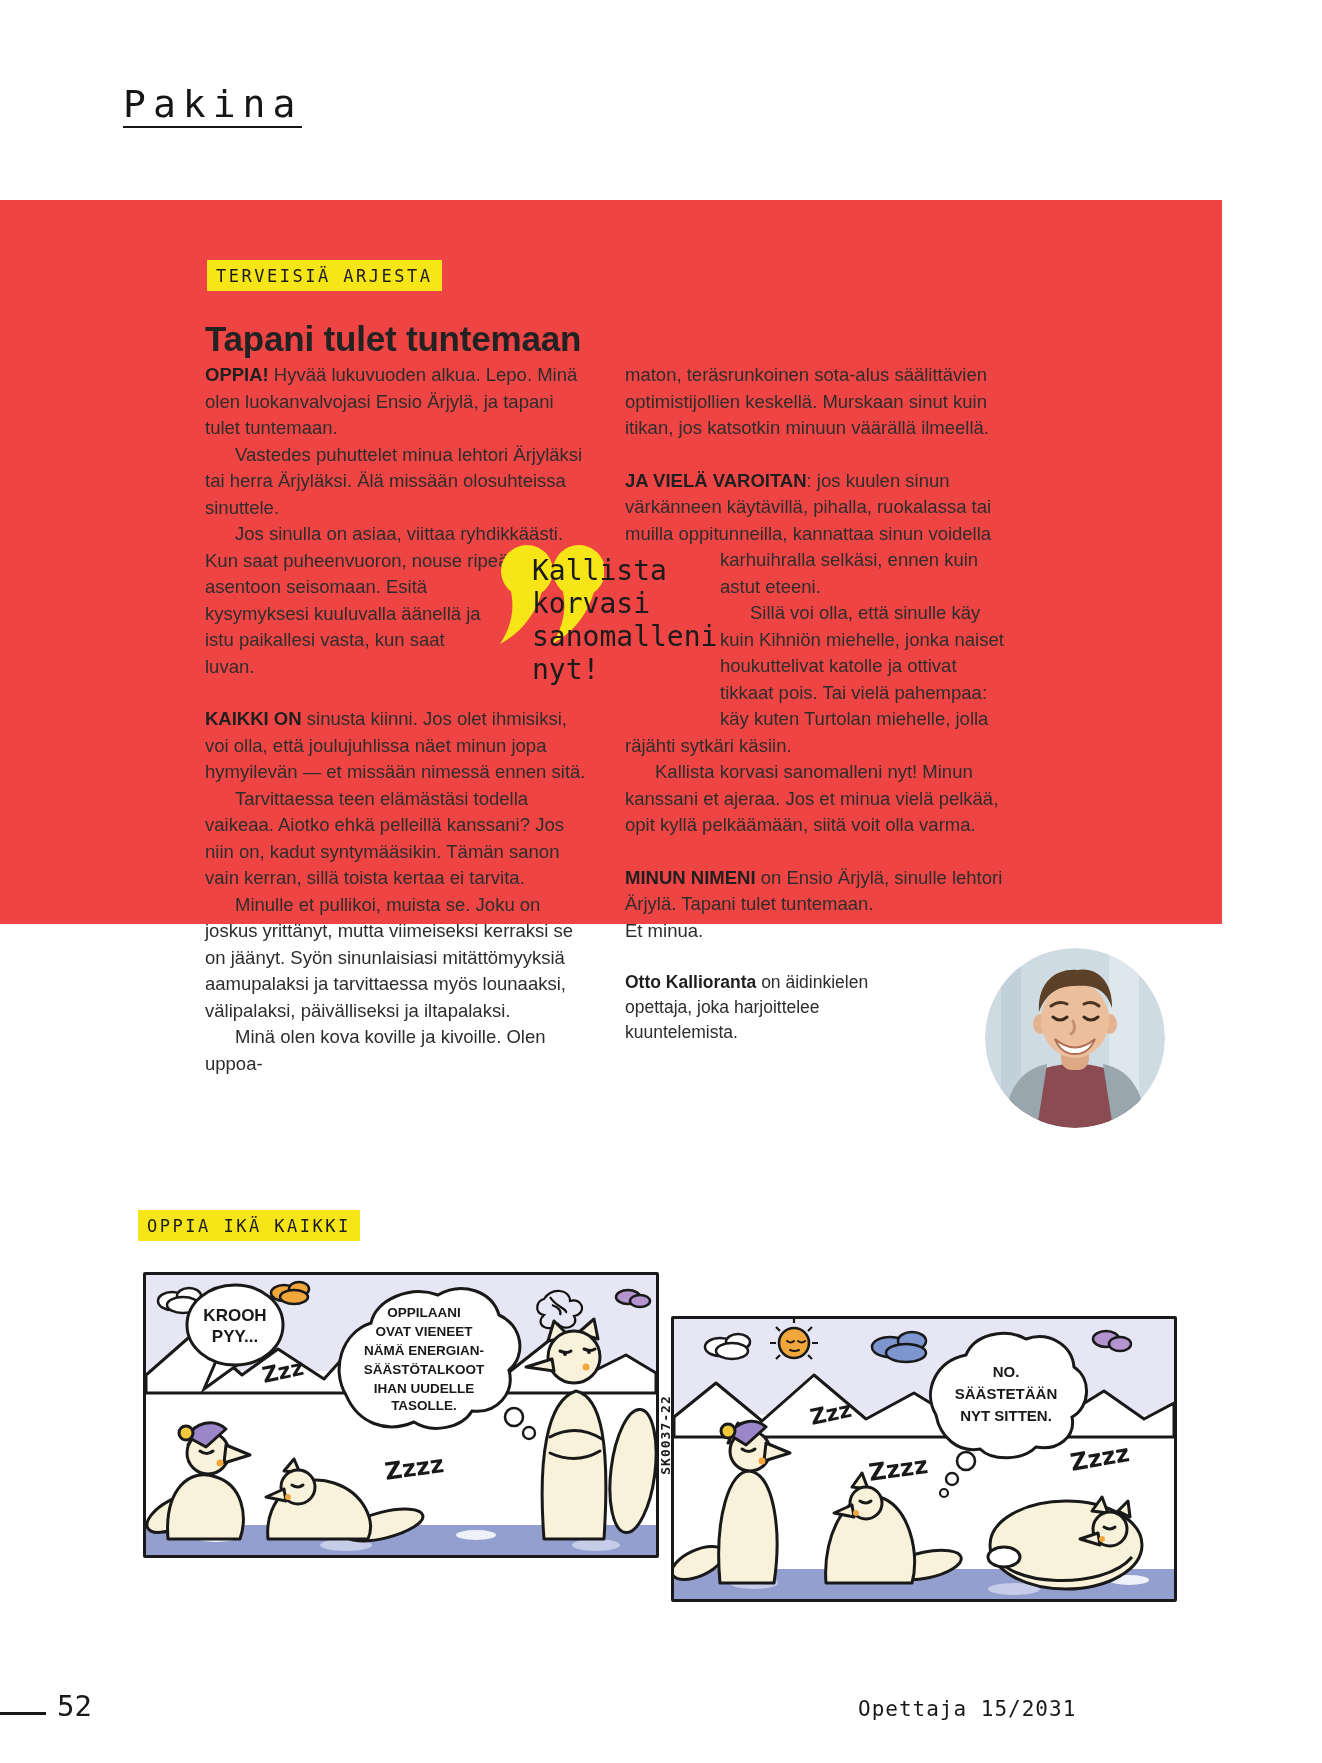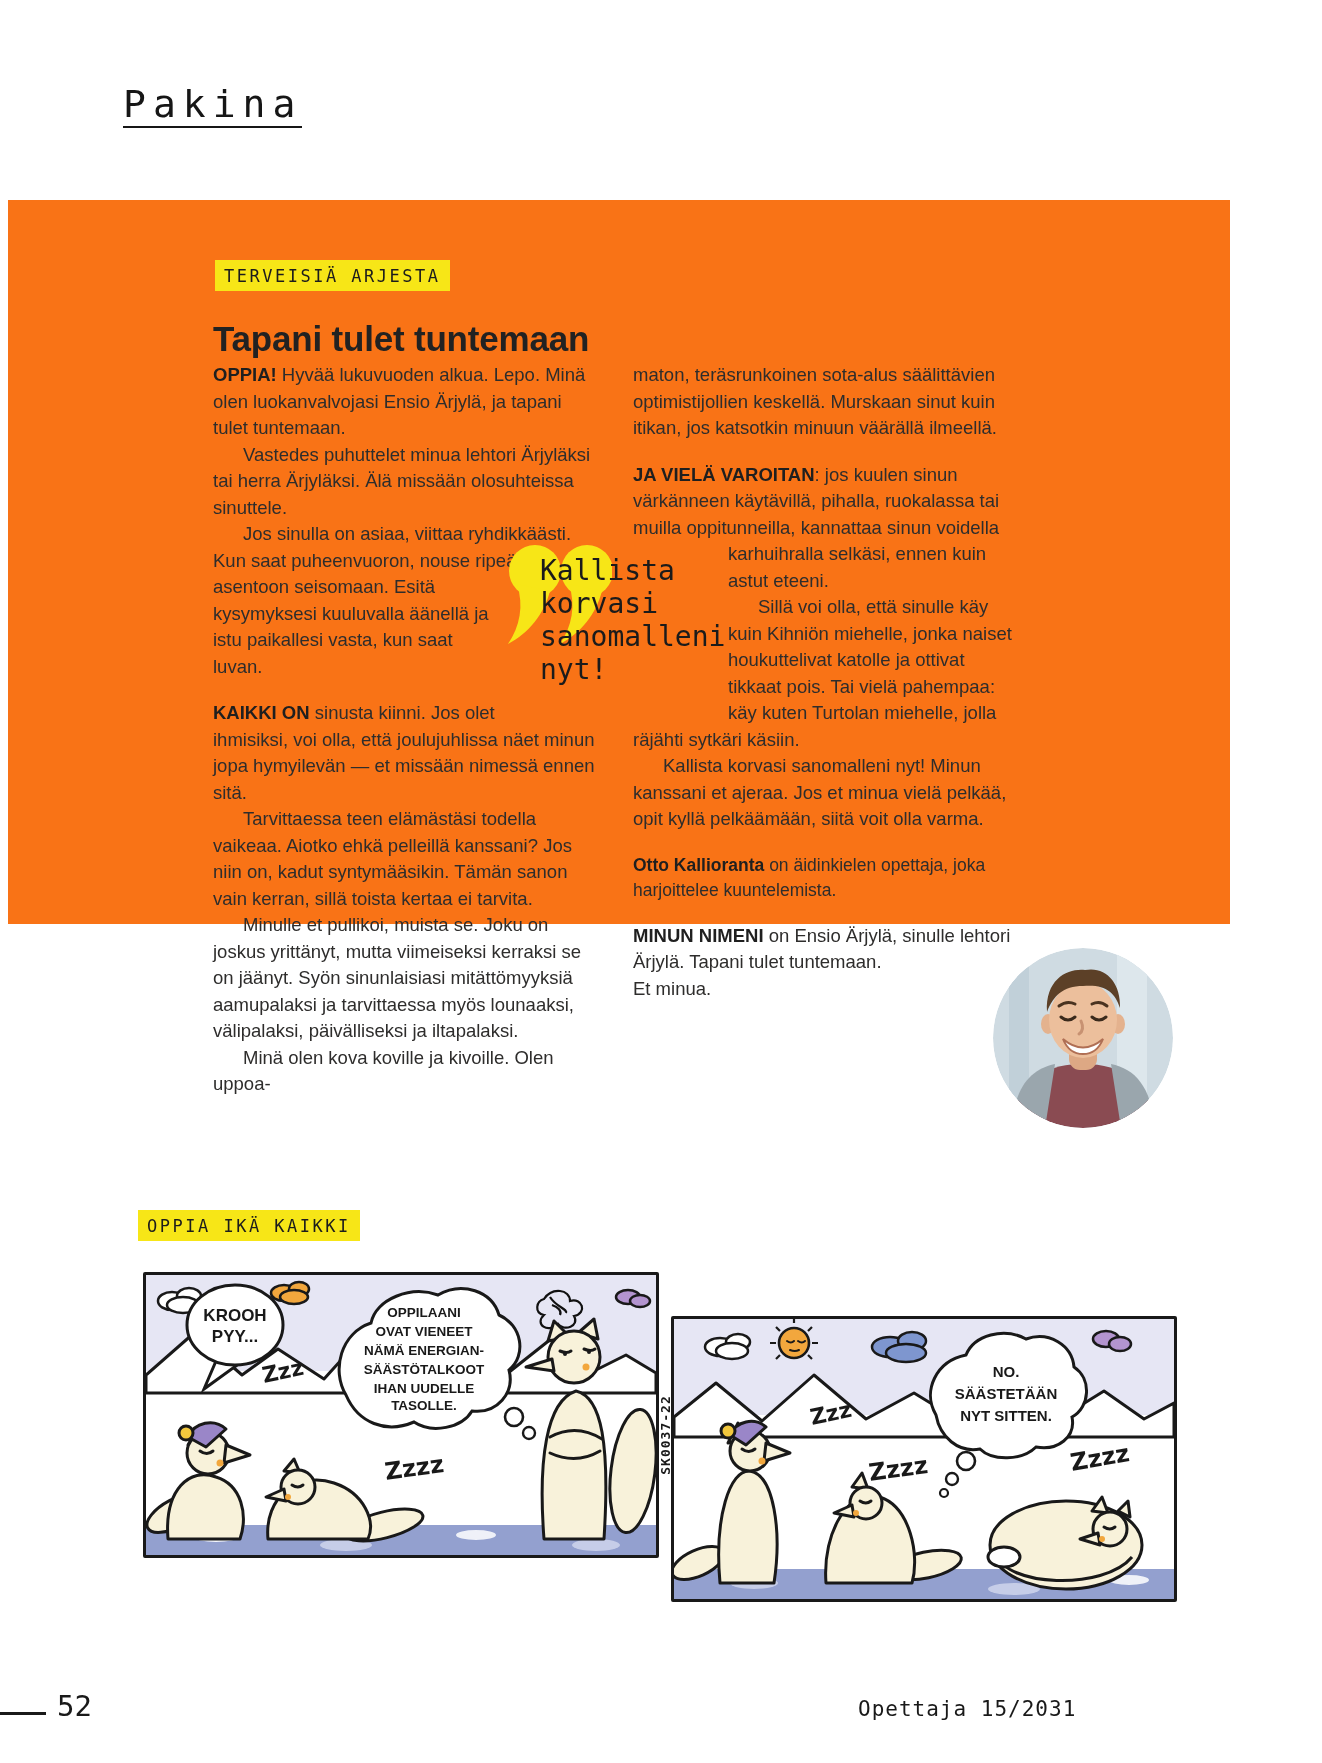--- a/index.html
+++ b/index.html
@@ -3,33 +3,33 @@
 <meta charset="utf-8">
 <style>
   html,body{margin:0;padding:0;background:#ffffff;}
   .page{position:relative;width:1322px;height:1763px;background:#ffffff;overflow:hidden;
         font-family:"Liberation Sans",sans-serif;color:#2e2d2c;}
   
   .colhead{position:absolute;left:123px;top:82px;
            font-family:"DejaVu Sans Mono",monospace;font-size:38px;font-weight:400;
            letter-spacing:7px;color:#161616;border-bottom:2.5px solid #161616;}
   
-  .bluebox{position:absolute;left:8px;top:200px;width:1222px;height:724px;background:#f97316;}
+  .bluebox{position:absolute;left:0;top:200px;width:1222px;height:724px;background:#ef4444;}
   .kicker{position:absolute;display:inline-block;background:#f7e617;color:#1c1c1c;
           font-family:"DejaVu Sans Mono",monospace;font-size:17px;letter-spacing:2.5px;
           padding:6px 9px 5px 9px;}
   .kicker.a{left:207px;top:60px;}
   .headline{position:absolute;left:205px;top:96px;font-size:35px;font-weight:800;
             letter-spacing:-0.2px;color:#222222;}
   .cols{position:absolute;left:205px;top:162px;width:805px;}
   .col{position:absolute;top:0;font-size:18.5px;line-height:26.5px;}
   .col.left{left:0;width:382px;}
   .col.right{left:420px;width:385px;}
   .col p{margin:0;}
-  .col p.gap{margin-top:20px;}
+  .col p.gap{margin-top:26px;}
   .col p.ind{text-indent:30px;}
   .lead{font-weight:700;color:#1f1f1f;}
   .biop{font-size:17.5px;line-height:25px;}
   
   .spc{pointer-events:none;}
   .spc.qr{float:right;width:90px;height:184px;shape-outside:inset(53px 0 0 0);}
   .spc.ql{float:left;width:95px;height:242px;shape-outside:inset(80px 0 0 0);}
   .spc.ph{float:right;width:120px;height:200px;shape-outside:inset(28px 0 0 0);}
   
   .pullquote{position:absolute;left:498px;top:338px;width:240px;}
@@ -76,22 +76,22 @@
         <p class="gap"><span class="lead">KAIKKI ON</span><span> sinusta kiinni. Jos olet ihmisiksi, voi olla, että joulujuhlissa näet minun jopa hymyilevän — et missään nimessä ennen sitä.</span></p>
         <p class="ind"><span>Tarvittaessa teen elämästäsi todella vaikeaa. Aiotko ehkä pelleillä kanssani? Jos niin on, kadut syntymääsikin. Tämän sanon vain kerran, sillä toista kertaa ei tarvita.</span></p>
         <p class="ind"><span>Minulle et pullikoi, muista se. Joku on joskus yrittänyt, mutta viimeiseksi kerraksi se on jäänyt. Syön sinunlaisiasi mitättömyyksiä aamupalaksi ja tarvittaessa myös lounaaksi, välipalaksi, päivälliseksi ja iltapalaksi.</span></p>
         <p class="ind"><span>Minä olen kova koville ja kivoille. Olen uppoa-</span></p>
       </div>
       <div class="col right">
         <p><span>maton, teräsrunkoinen sota-alus säälittävien optimistijollien keskellä. Murskaan sinut kuin itikan, jos katsotkin minuun väärällä ilmeellä.</span></p>
         <p class="gap"><span class="spc ql"></span><span class="lead">JA VIELÄ VAROITAN</span><span>: jos kuulen sinun värkänneen käytävillä, pihalla, ruokalassa tai muilla oppitunneilla, kannattaa sinun voidella karhuihralla selkäsi, ennen kuin astut eteeni.</span></p>
         <p class="ind"><span>Sillä voi olla, että sinulle käy kuin Kihniön miehelle, jonka naiset houkuttelivat katolle ja ottivat tikkaat pois. Tai vielä pahempaa: käy kuten Turtolan miehelle, jolla räjähti sytkäri käsiin.</span></p>
         <p class="ind"><span>Kallista korvasi sanomalleni nyt! Minun kanssani et ajeraa. Jos et minua vielä pelkää, opit kyllä pelkäämään, siitä voit olla varma.</span></p>
+        <p class="gap"><span class="spc ph"></span><span class="lead">MINUN NIMENI</span><span> on Ensio Ärjylä, sinulle lehtori Ärjylä. Tapani tulet tuntemaan. Et minua.</span></p>
         <p class="gap biop"><span class="lead">Otto Kallioranta</span><span> on äidinkielen opettaja, joka harjoittelee kuuntelemista.</span></p>
-        <p class="gap"><span class="spc ph"></span><span class="lead">MINUN NIMENI</span><span> on Ensio Ärjylä, sinulle lehtori Ärjylä. Tapani tulet tuntemaan. Et minua.</span></p>
       </div>
     </div>
 
     <div class="pullquote">
       <div class="qmark">
         <svg width="104" height="104" viewBox="0 0 104 104">
           <g fill="#f7e617">
             <circle cx="27" cy="27" r="26"></circle>
             <path d="M9,40 C16,62 12,82 0,100 C21,89 36,70 42,47 Z"></path>
             <g transform="translate(52,0)">

